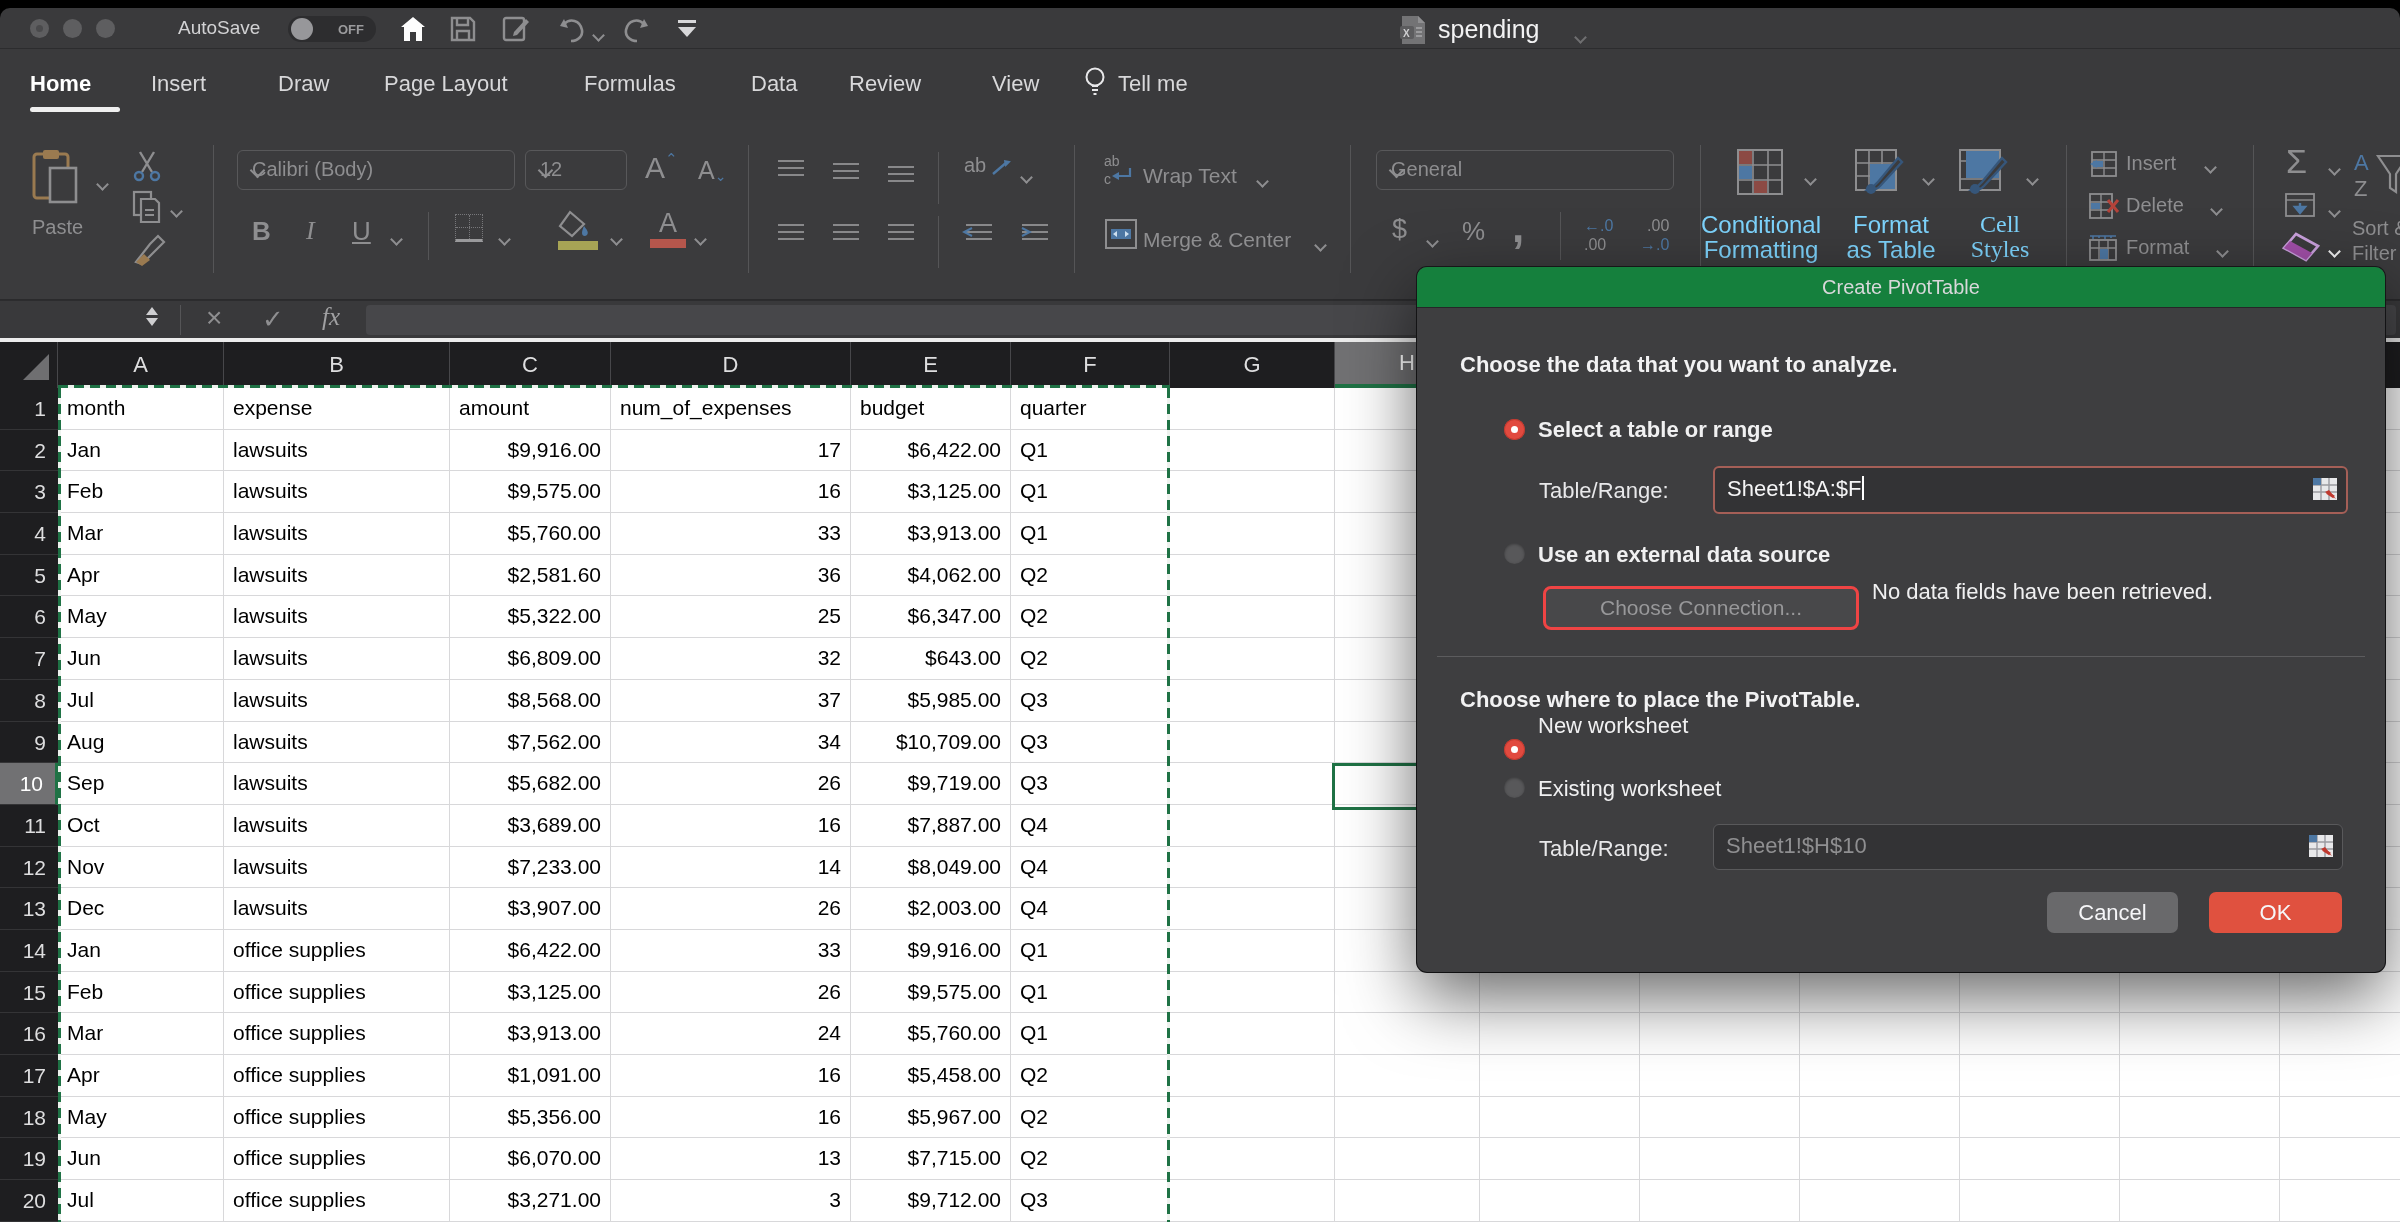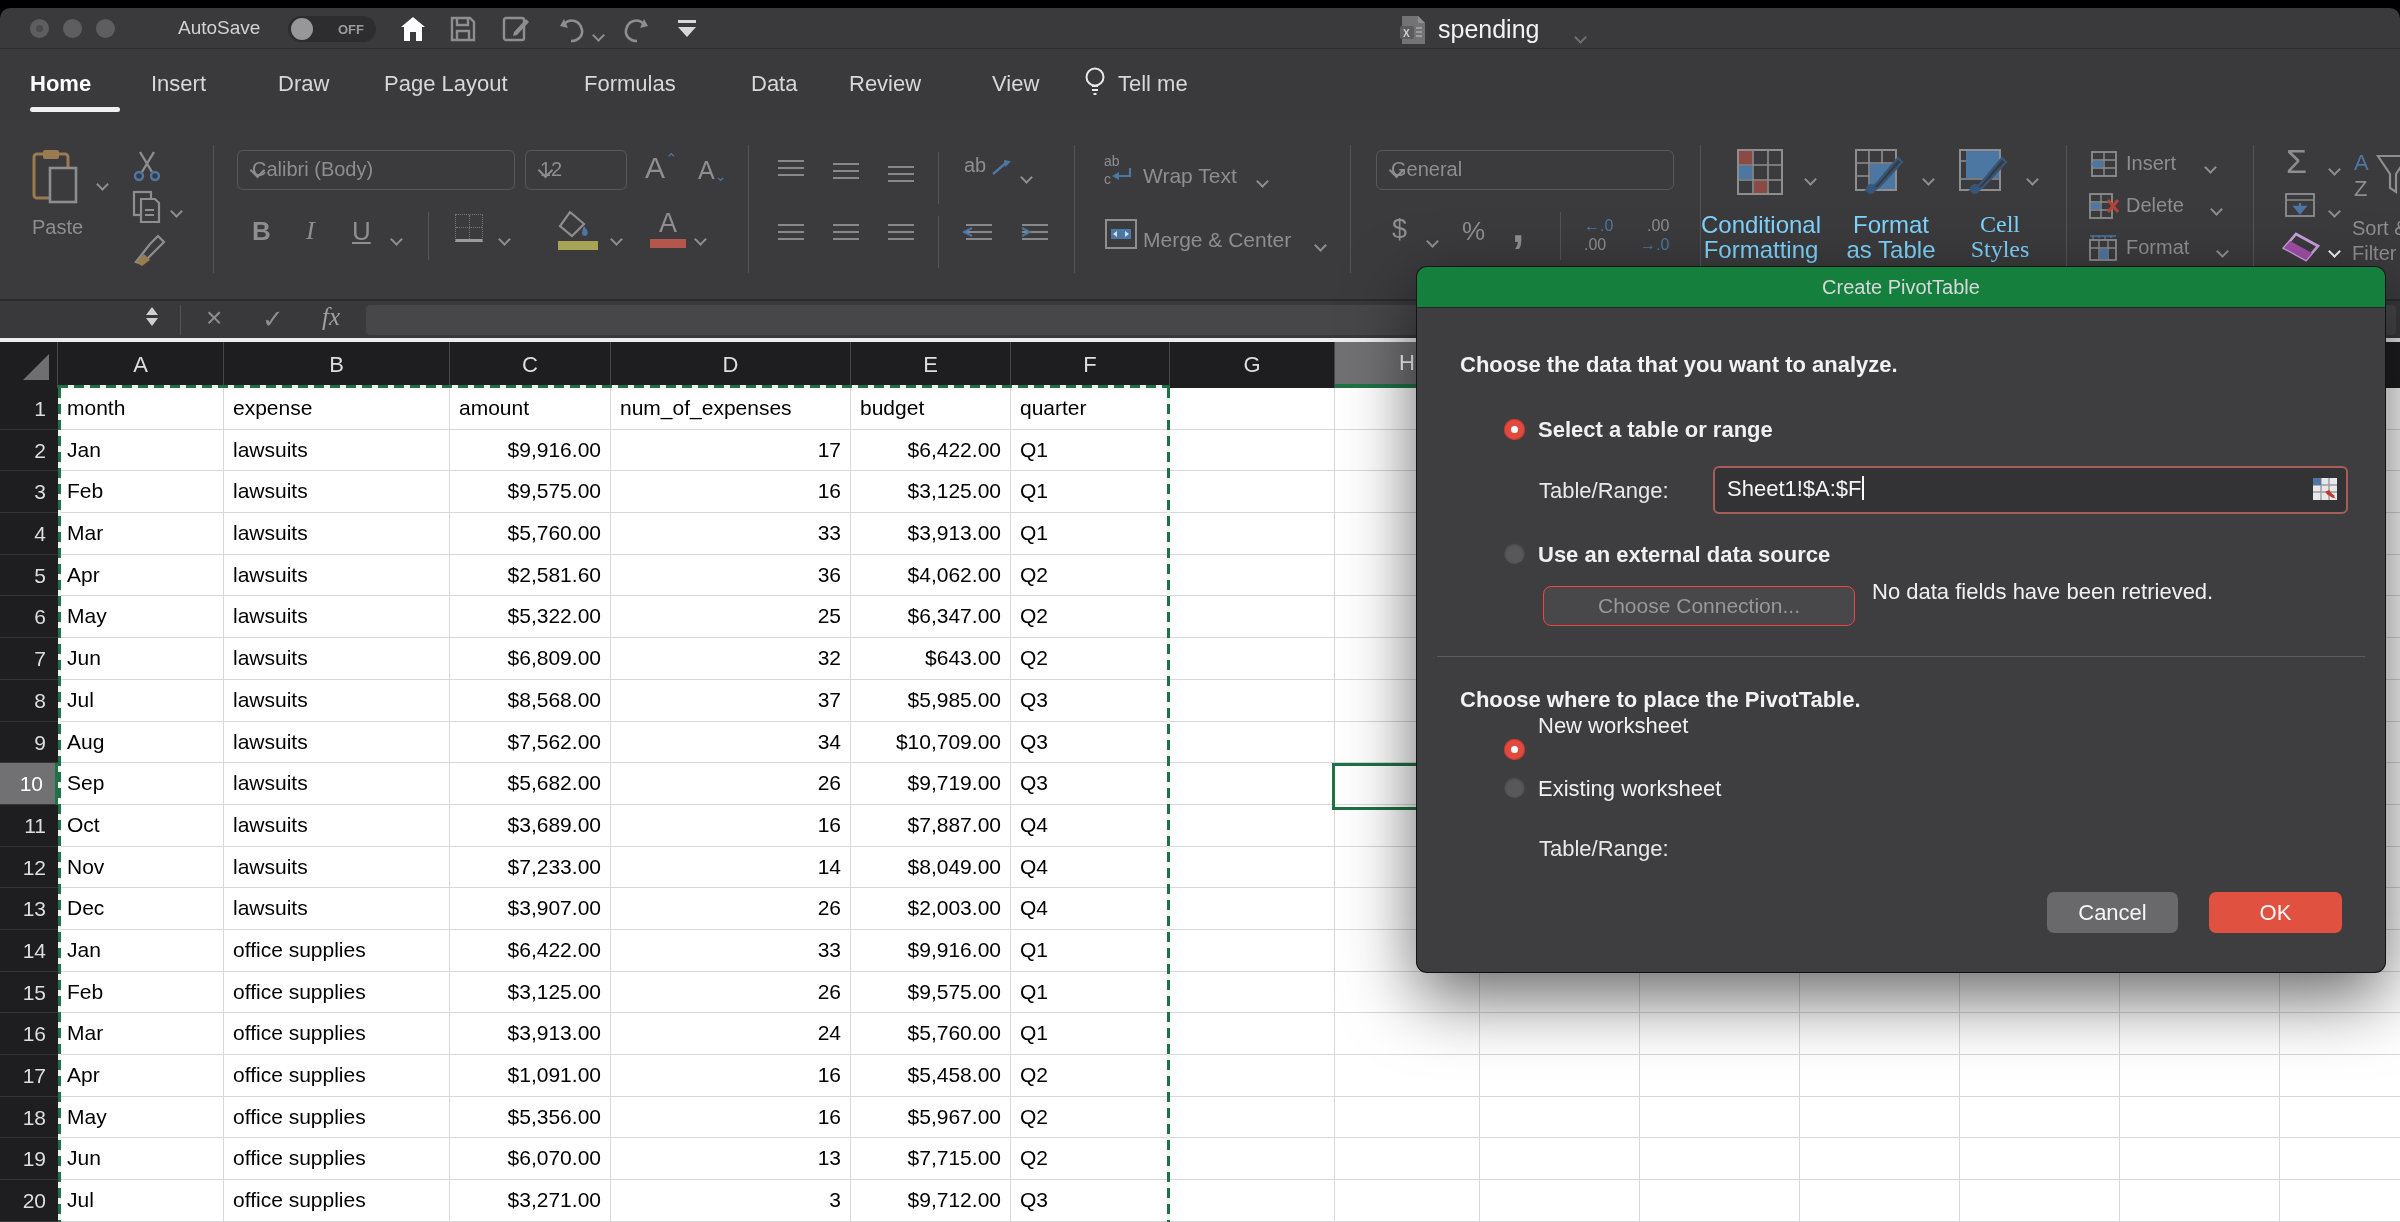--- a/index.html
+++ b/index.html
@@ -78,21 +78,21 @@
   .rad-lbl{position:absolute;color:#f0f0f1;font-size:22px;}
   .b700{font-weight:700;}
   .fld-lbl{position:absolute;color:#e8e8ea;font-size:22px;}
   .inp{position:absolute;height:44px;background:#333335;border-radius:6px;}
   .inp.hot{border:2.5px solid #a55f57;}
   .inp.dis{border:1.5px solid #59595b;}
   .inp .val{position:absolute;left:12px;top:8px;font-size:22px;color:#f5f5f6;}
   .inp .val.gray{color:#8f8f91;}
   .caret{display:inline-block;width:2px;height:24px;background:#fff;vertical-align:-4px;}
   .dlg-btn{position:absolute;border-radius:7px;font-size:22px;color:#f6f6f8;text-align:center;}
-  .btn-dis{position:absolute;background:#48484a;border:1px solid #ef4444;border-radius:8px;color:#98989a;
+  .btn-dis{position:absolute;background:#48484a;border:3px solid #ef4444;border-radius:8px;color:#98989a;
            font-size:21px;text-align:center;}
   .note{position:absolute;color:#f0f0f1;font-size:22px;}
   .divider{position:absolute;height:1px;background:#5c5c5e;}
   .picker{position:absolute;width:26px;height:24px;}
 
   svg{display:block;}
 </style>
 </head>
 <body>
 
@@ -831,18 +831,30 @@
     <div class="divider" style="left:20px;top:389px;width:928px;"></div>
 
     <div class="dlg-h" style="left:43px;top:420px;">Choose where to place the PivotTable.</div>
 
     <div class="rad on" style="left:87px;top:472px;"></div>
     <div class="rad-lbl" style="left:121px;top:446px;">New worksheet</div>
     <div class="rad off" style="left:87px;top:510px;"></div>
     <div class="rad-lbl" style="left:121px;top:509px;">Existing worksheet</div>
 
     <div class="fld-lbl" style="left:122px;top:569px;">Table/Range:</div>
+    <div class="inp dis" style="left:296px;top:557px;width:628px;">
+      <span class="val gray">Sheet1!$H$10</span>
+      <div class="picker" style="right:8px;top:9px;">
+        <svg width="26" height="24" viewBox="0 0 26 24">
+            <rect x="1" y="1" width="24" height="22" fill="#e8e8ea"></rect>
+            <path d="M1 8 H25 M1 15 H25 M9 1 V23 M17 1 V23" stroke="#9a9aa0" stroke-width="1.4"></path>
+            <rect x="1" y="1" width="8" height="7" fill="#4d77a3"></rect>
+            <path d="M24 22 L13 15 L17 13 Z" fill="#c0392f"></path>
+            <path d="M22 20 L15 15.5" stroke="#c0392f" stroke-width="3"></path>
+          </svg>
+      </div>
+    </div>
 
     <div class="dlg-btn" style="left:630px;top:625px;width:131px;height:41px;line-height:41px;background:#69696b;">Cancel</div>
     <div class="dlg-btn" style="left:792px;top:625px;width:133px;height:41px;line-height:41px;background:#e0513f;">OK</div>
   </div>
 
 </div>
 
 </body></html>

